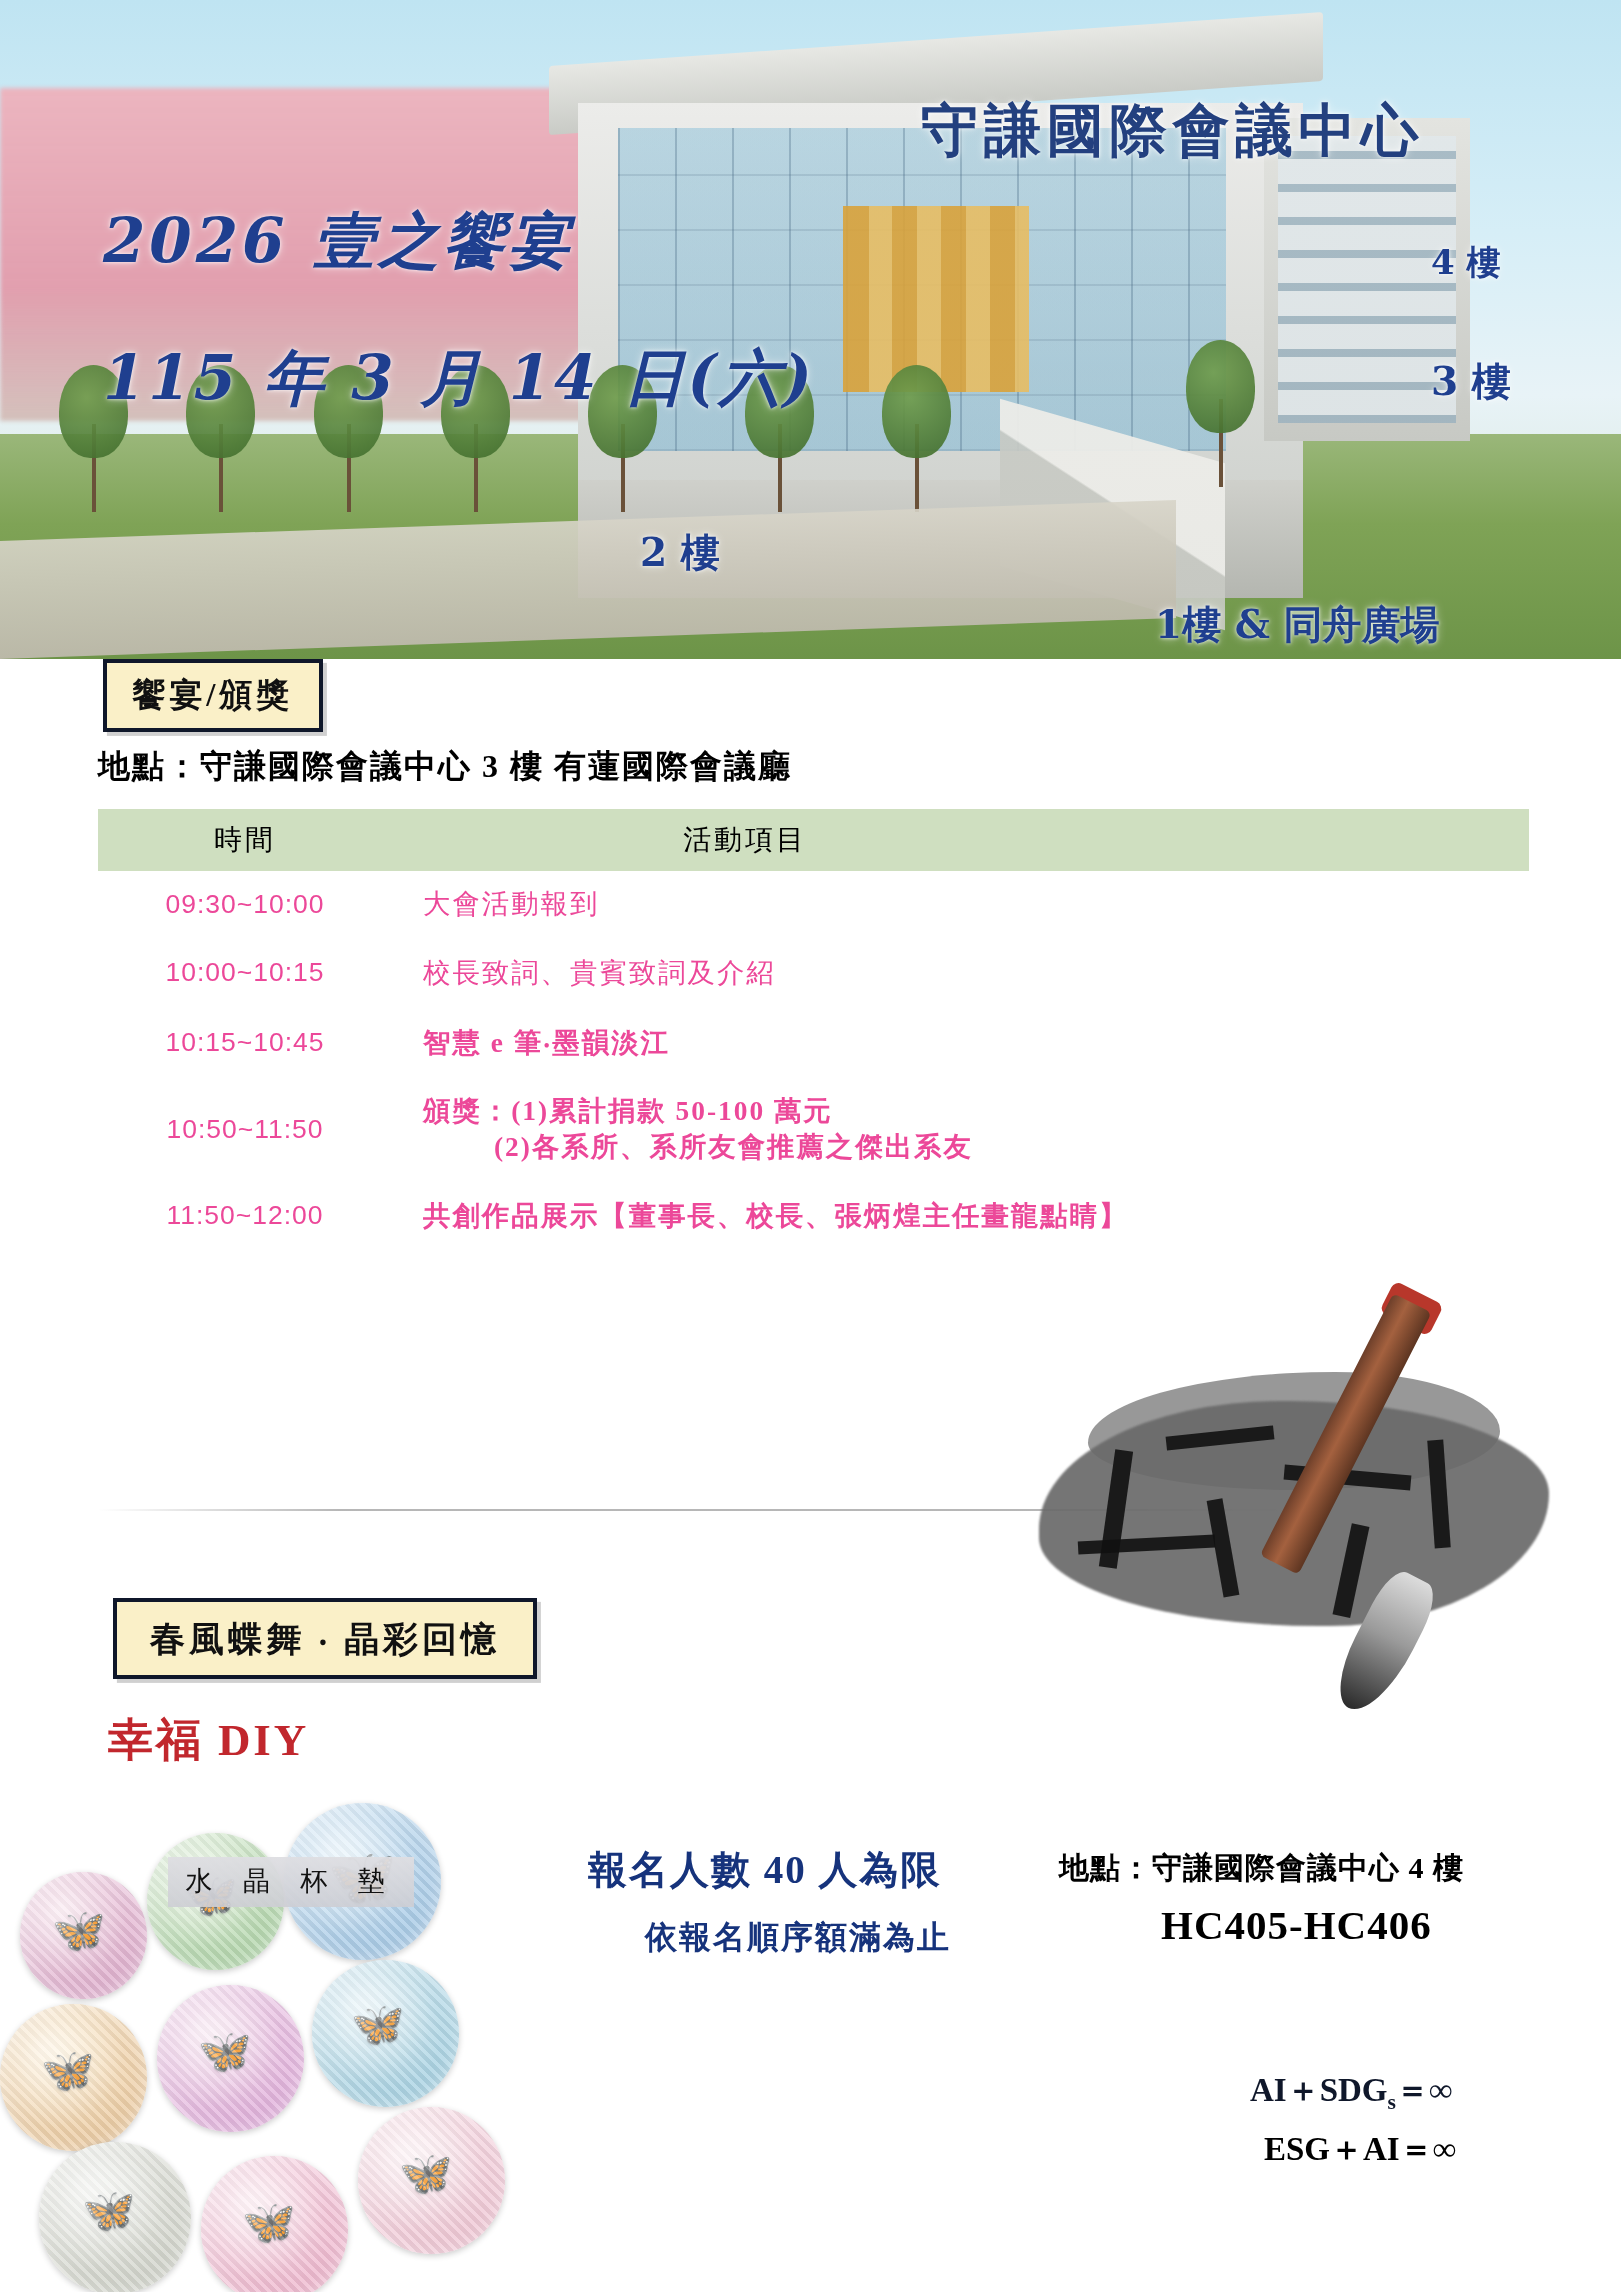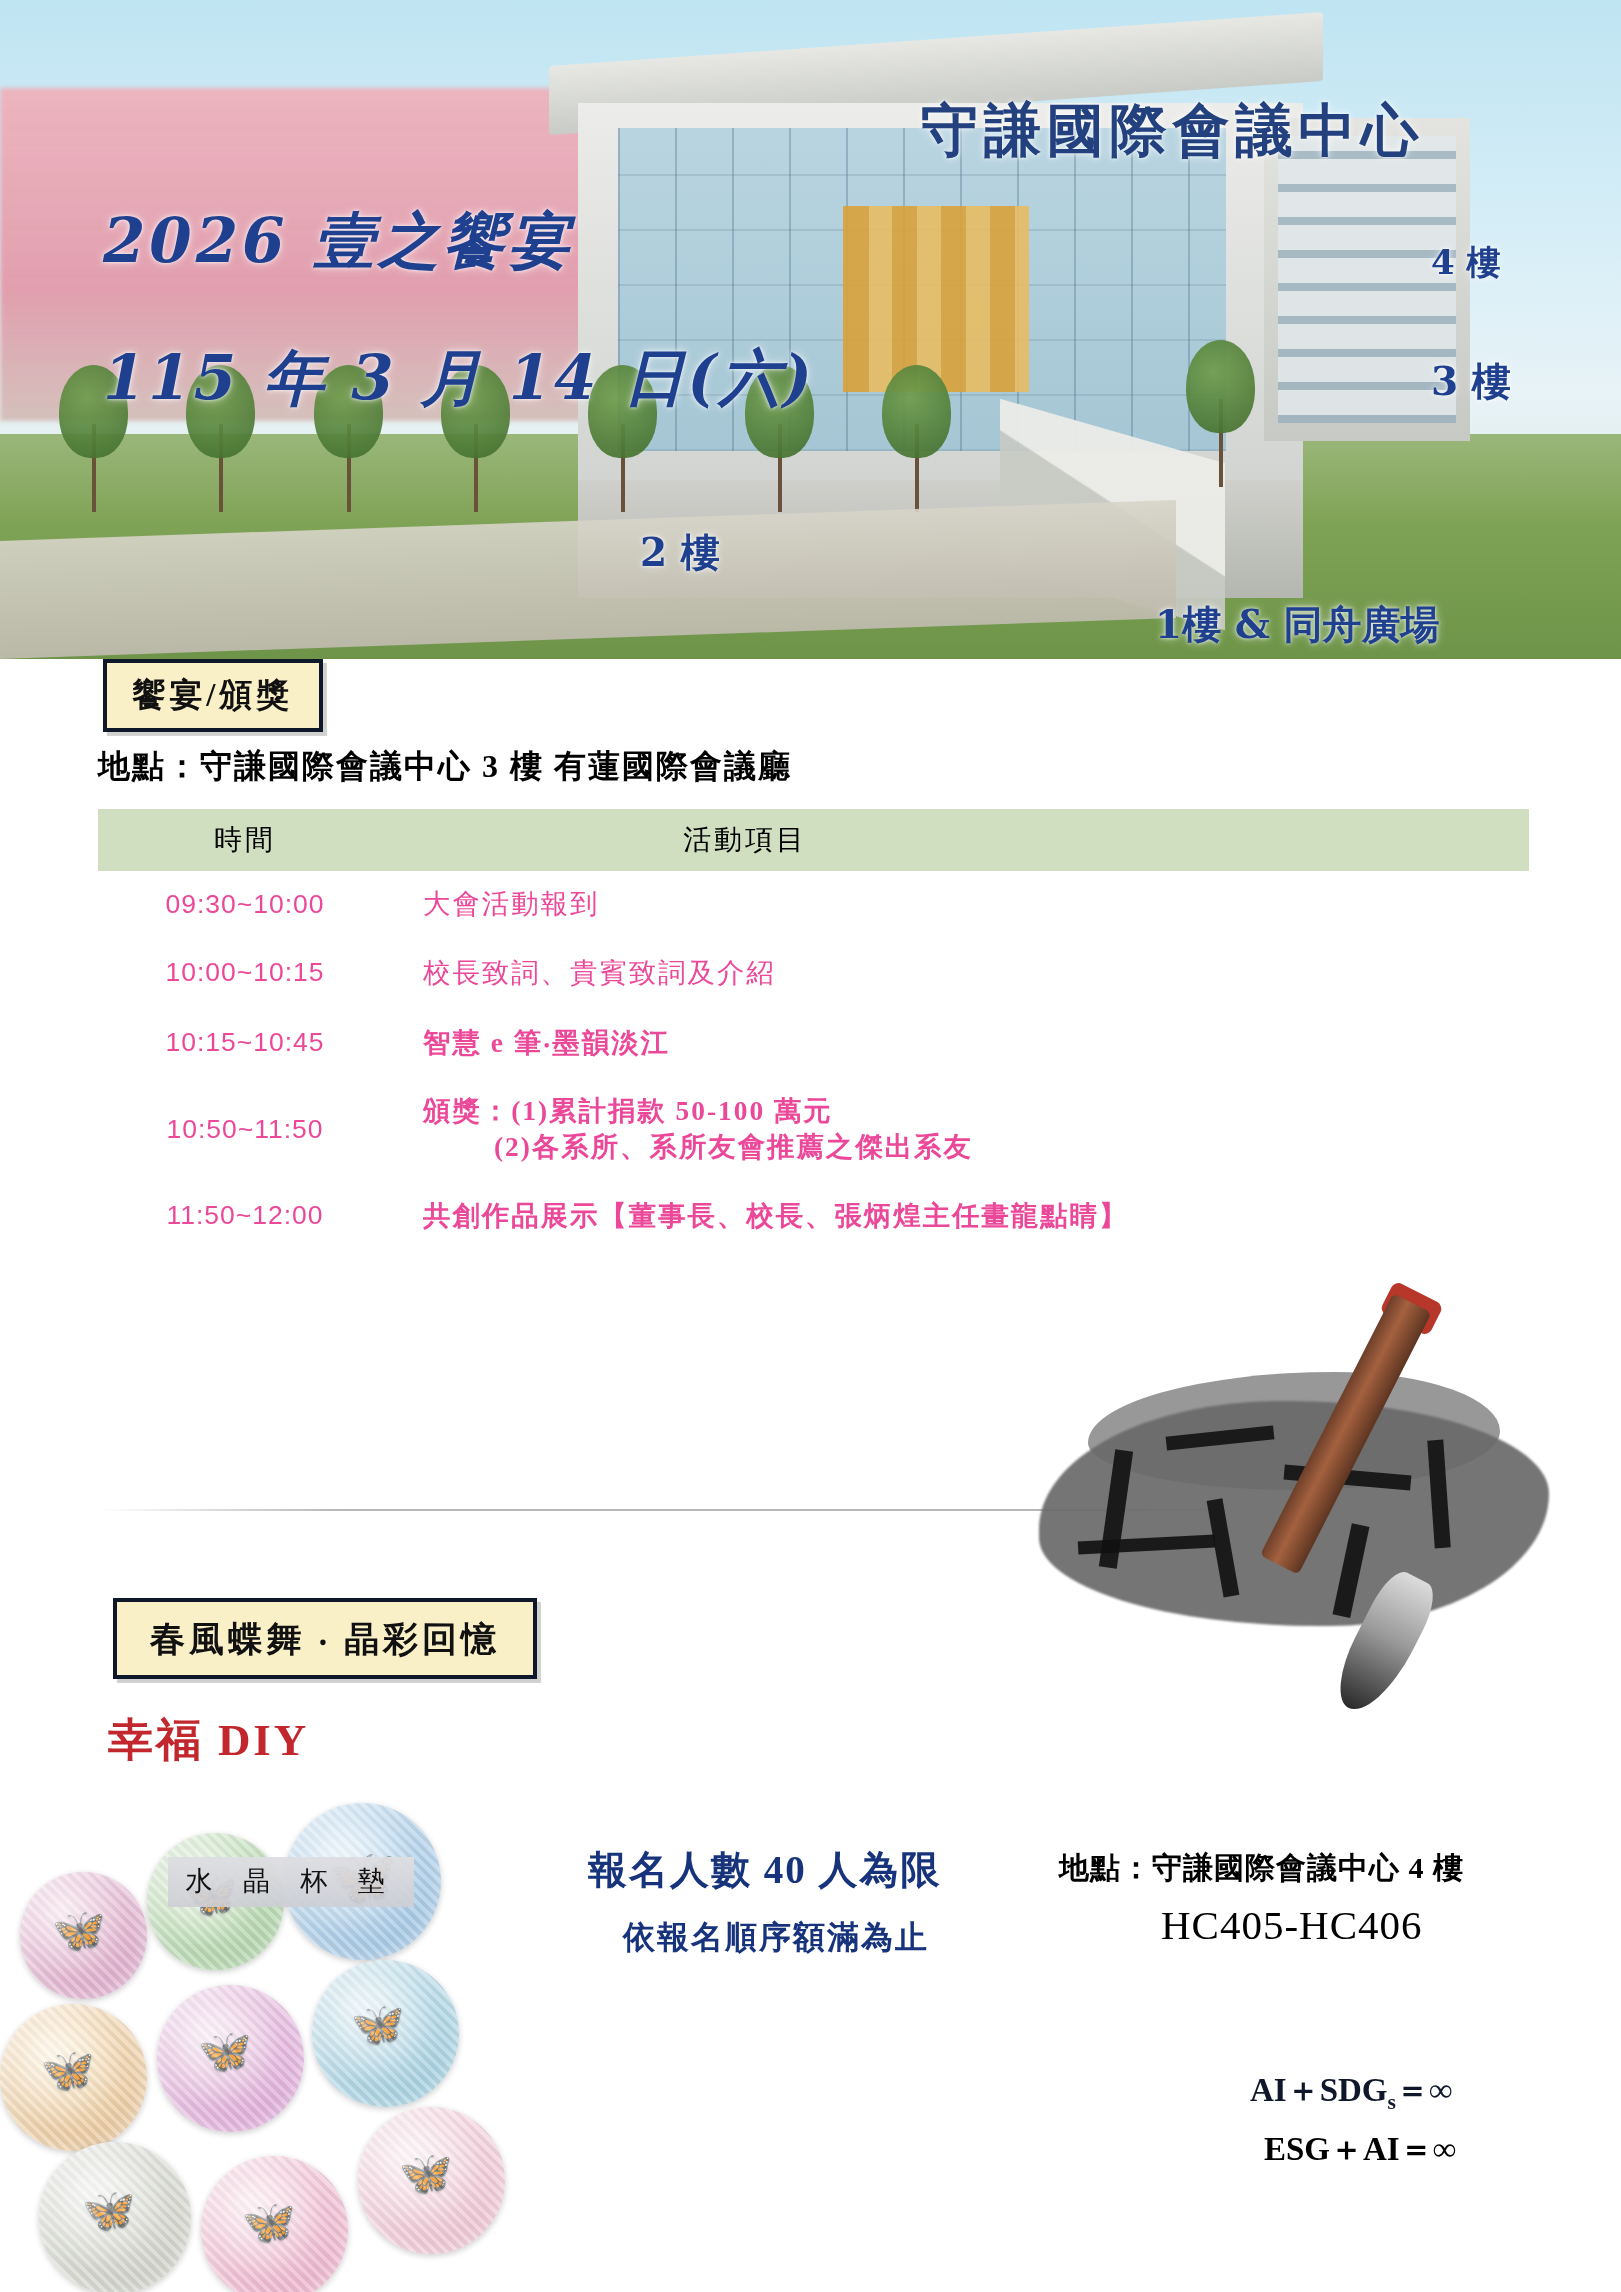--- a/index.html
+++ b/index.html
@@ -323,41 +323,41 @@
     position: absolute;
     left: 588px; top: 1843px;
     font-size: 39px;
     font-weight: 700;
     color: #16337c;
     letter-spacing: 2px;
     white-space: nowrap;
   }
   .signup-sub {
     position: absolute;
-    left: 623px; top: 1916px;
+    left: 645px; top: 1916px;
     font-size: 32px;
     font-weight: 700;
     color: #16337c;
     letter-spacing: 2px;
     white-space: nowrap;
   }
   .diy-venue {
     position: absolute;
     left: 1059px; top: 1848px;
     font-size: 30px;
     font-weight: 700;
     color: #000;
     letter-spacing: 1px;
     white-space: nowrap;
   }
   .diy-room {
     position: absolute;
     left: 1161px; top: 1901px;
     font-size: 41px;
-    font-weight: 400;
+    font-weight: 700;
     color: #000;
     letter-spacing: 1px;
     font-family: "Liberation Serif", serif;
     white-space: nowrap;
   }
   .eq1 {
     position: absolute;
     left: 1250px; top: 2068px;
     font-size: 33px;
     font-weight: 700;

